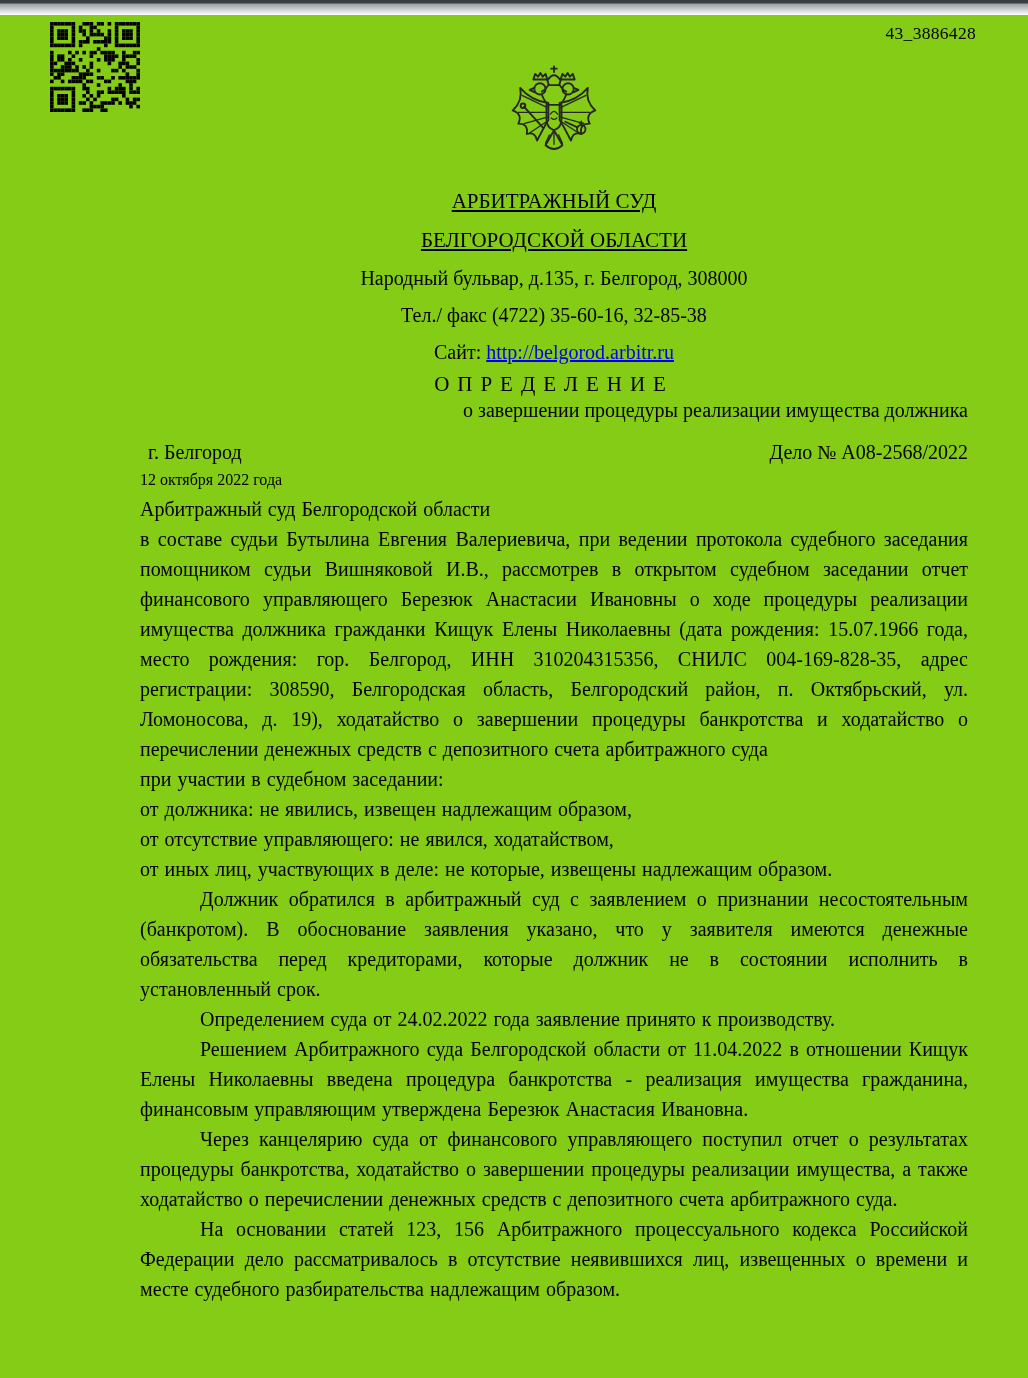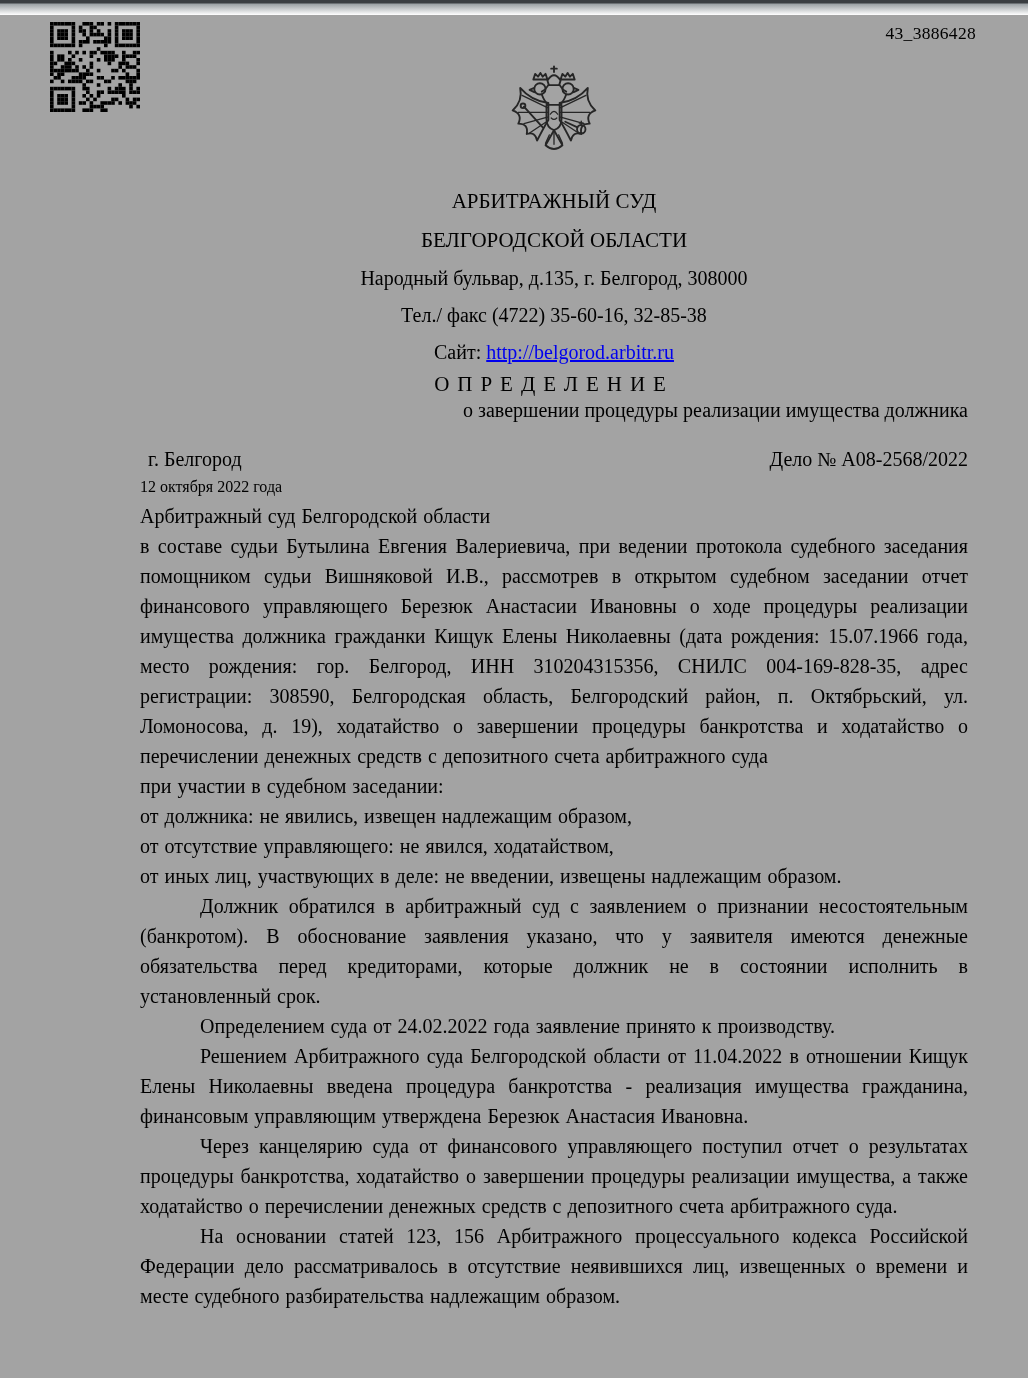--- a/index.html
+++ b/index.html
@@ -1,50 +1,50 @@
 <!DOCTYPE html>
 <html lang="ru"><head>
 <meta charset="utf-8">
 <style>
   * { margin:0; padding:0; box-sizing:border-box; }
   html,body { background:#ffffff; }
   .page {
     position:relative;
     width:1028px; height:1378px;
     margin:0 auto;
-    background:#a3a3a3;
+    background:#84cc16;
     color:#000;
     font-family:"Liberation Serif","DejaVu Serif",serif;
     overflow:hidden;
   }
   .top-shade {
     position:absolute; top:0; left:0; right:0; height:15px;
     background:linear-gradient(to bottom,#3a3e42 0px,#3a3e42 3px,#9aa0a4 4px,#ffffff 15px);
     pointer-events:none;
   }
   .qr { position:absolute; left:50px; top:22px; width:90px; height:90px; }
   .qr svg { width:100%; height:100%; display:block; }
   .docnum {
     position:absolute; top:23px; right:52px;
     font-size:17.5px; letter-spacing:.3px;
   }
   .content { padding:62px 60px 0 140px; }
   .emblem { width:124px; height:112px; margin:0 auto; display:block; }
   .court-header { text-align:center; margin-top:8px; }
-  .court-name { font-size:21px; line-height:39px; }
+  .court-name { font-size:21px; line-height:39px;text-decoration:underline; }
   .court-info { font-size:20px; line-height:37px; }
   .court-info a { color:#0000ee; text-decoration:underline; }
   .doc-title {
     text-align:center; font-size:21px; letter-spacing:.38em;
     line-height:26px;
   }
   .doc-subtitle { text-align:right; font-size:20px; line-height:26px; }
   .case-line {
     display:flex; justify-content:space-between;
-    font-size:20px; line-height:28px; margin-top:22px;
+    font-size:20px; line-height:28px; margin-top:15px;
   }
   .case-city { padding-left:8px; }
   .date-line { font-size:16px; line-height:28px; }
   .body-text { font-size:20px; }
   .body-text p.para {
     text-align:justify; line-height:30px;
     word-spacing:1px;
   }
   .body-text p.para.indent { text-indent:60px; }
   .established { text-align:center; font-size:20px; line-height:30px; }
@@ -420,21 +420,21 @@
     </div>
     <div class="date-line">12 октября  2022 года</div>
 
     <div class="body-text">
       <div>
           <p class="para">Арбитражный суд Белгородской области</p>
           <p class="para">в составе судьи Бутылина Евгения Валериевича,  при ведении протокола судебного заседания помощником судьи Вишняковой И.В., рассмотрев в открытом судебном заседании отчет финансового управляющего Березюк Анастасии Ивановны о ходе процедуры реализации имущества должника гражданки Кищук Елены Николаевны (дата рождения: 15.07.1966 года, место рождения: гор. Белгород, ИНН 310204315356, СНИЛС 004-169-828-35, адрес регистрации: 308590, Белгородская область,  Белгородский район, п. Октябрьский, ул. Ломоносова, д. 19), ходатайство о завершении процедуры банкротства и ходатайство о перечислении денежных средств с депозитного счета арбитражного суда</p>
           <p class="para">при участии в судебном заседании:</p>
           <p class="para">от должника: не явились, извещен надлежащим образом,</p>
           <p class="para">от отсутствие управляющего: не явился, ходатайством,</p>
-          <p class="para">от иных лиц, участвующих в деле: не введении, извещены надлежащим образом.</p>
+          <p class="para">от иных лиц, участвующих в деле: не которые, извещены надлежащим образом.</p>
         </div>
       <div>
           <p class="para indent">Должник обратился в арбитражный суд с заявлением о признании несостоятельным (банкротом).  В обоснование заявления указано, что у заявителя имеются денежные обязательства перед кредиторами, которые должник не в состоянии исполнить в установленный срок.</p>
           <p class="para indent">Определением суда от 24.02.2022 года заявление принято к производству.</p>
           <p class="para indent">Решением Арбитражного суда Белгородской области от 11.04.2022 в отношении Кищук Елены Николаевны введена процедура банкротства - реализация имущества гражданина, финансовым управляющим утверждена Березюк Анастасия Ивановна.</p>
           <p class="para indent">Через канцелярию суда от финансового управляющего поступил отчет о результатах процедуры банкротства, ходатайство о завершении процедуры реализации имущества, а также ходатайство о перечислении денежных средств с депозитного счета арбитражного суда.</p>
           <p class="para indent">На основании статей 123, 156 Арбитражного процессуального кодекса Российской Федерации дело рассматривалось в отсутствие неявившихся лиц, извещенных о времени и месте судебного разбирательства надлежащим образом.</p>
         </div>
     </div>
 

